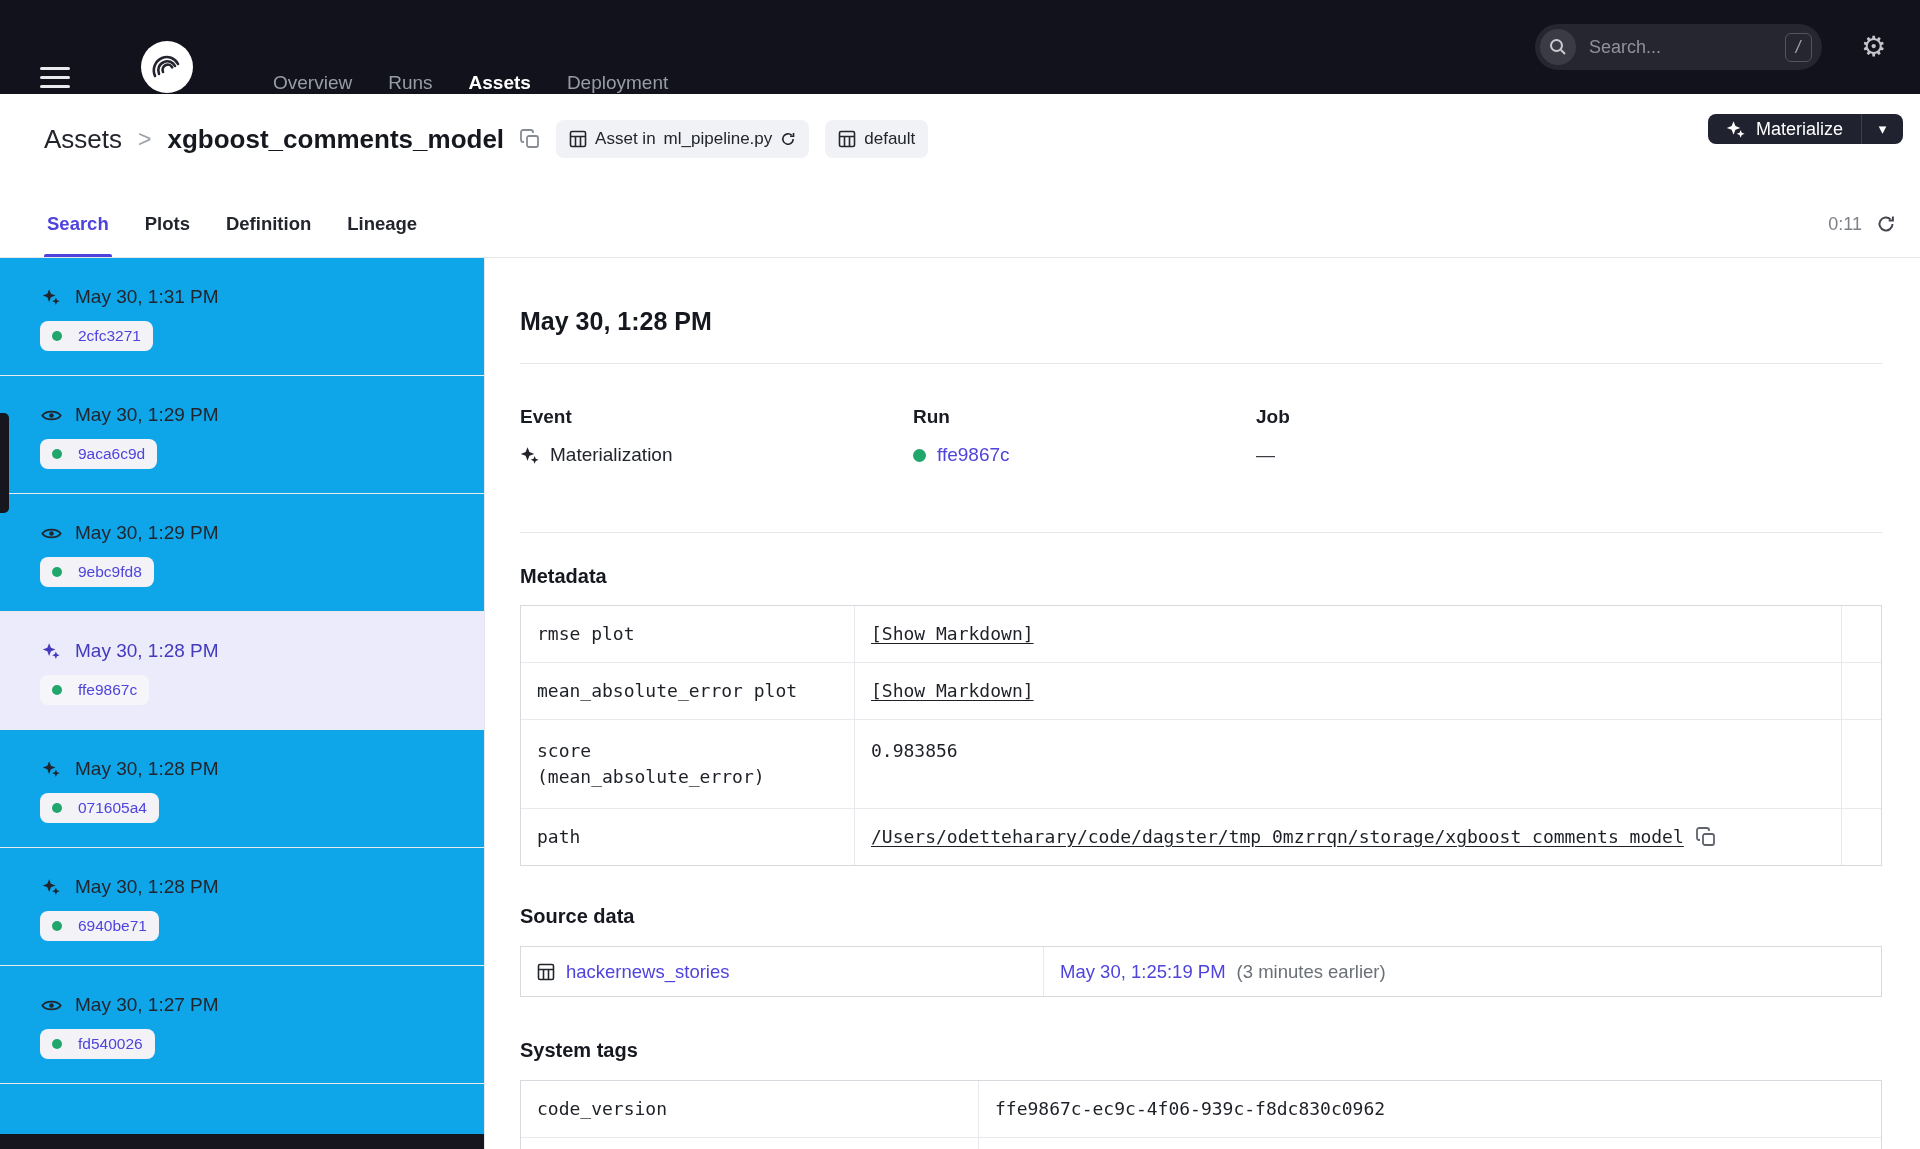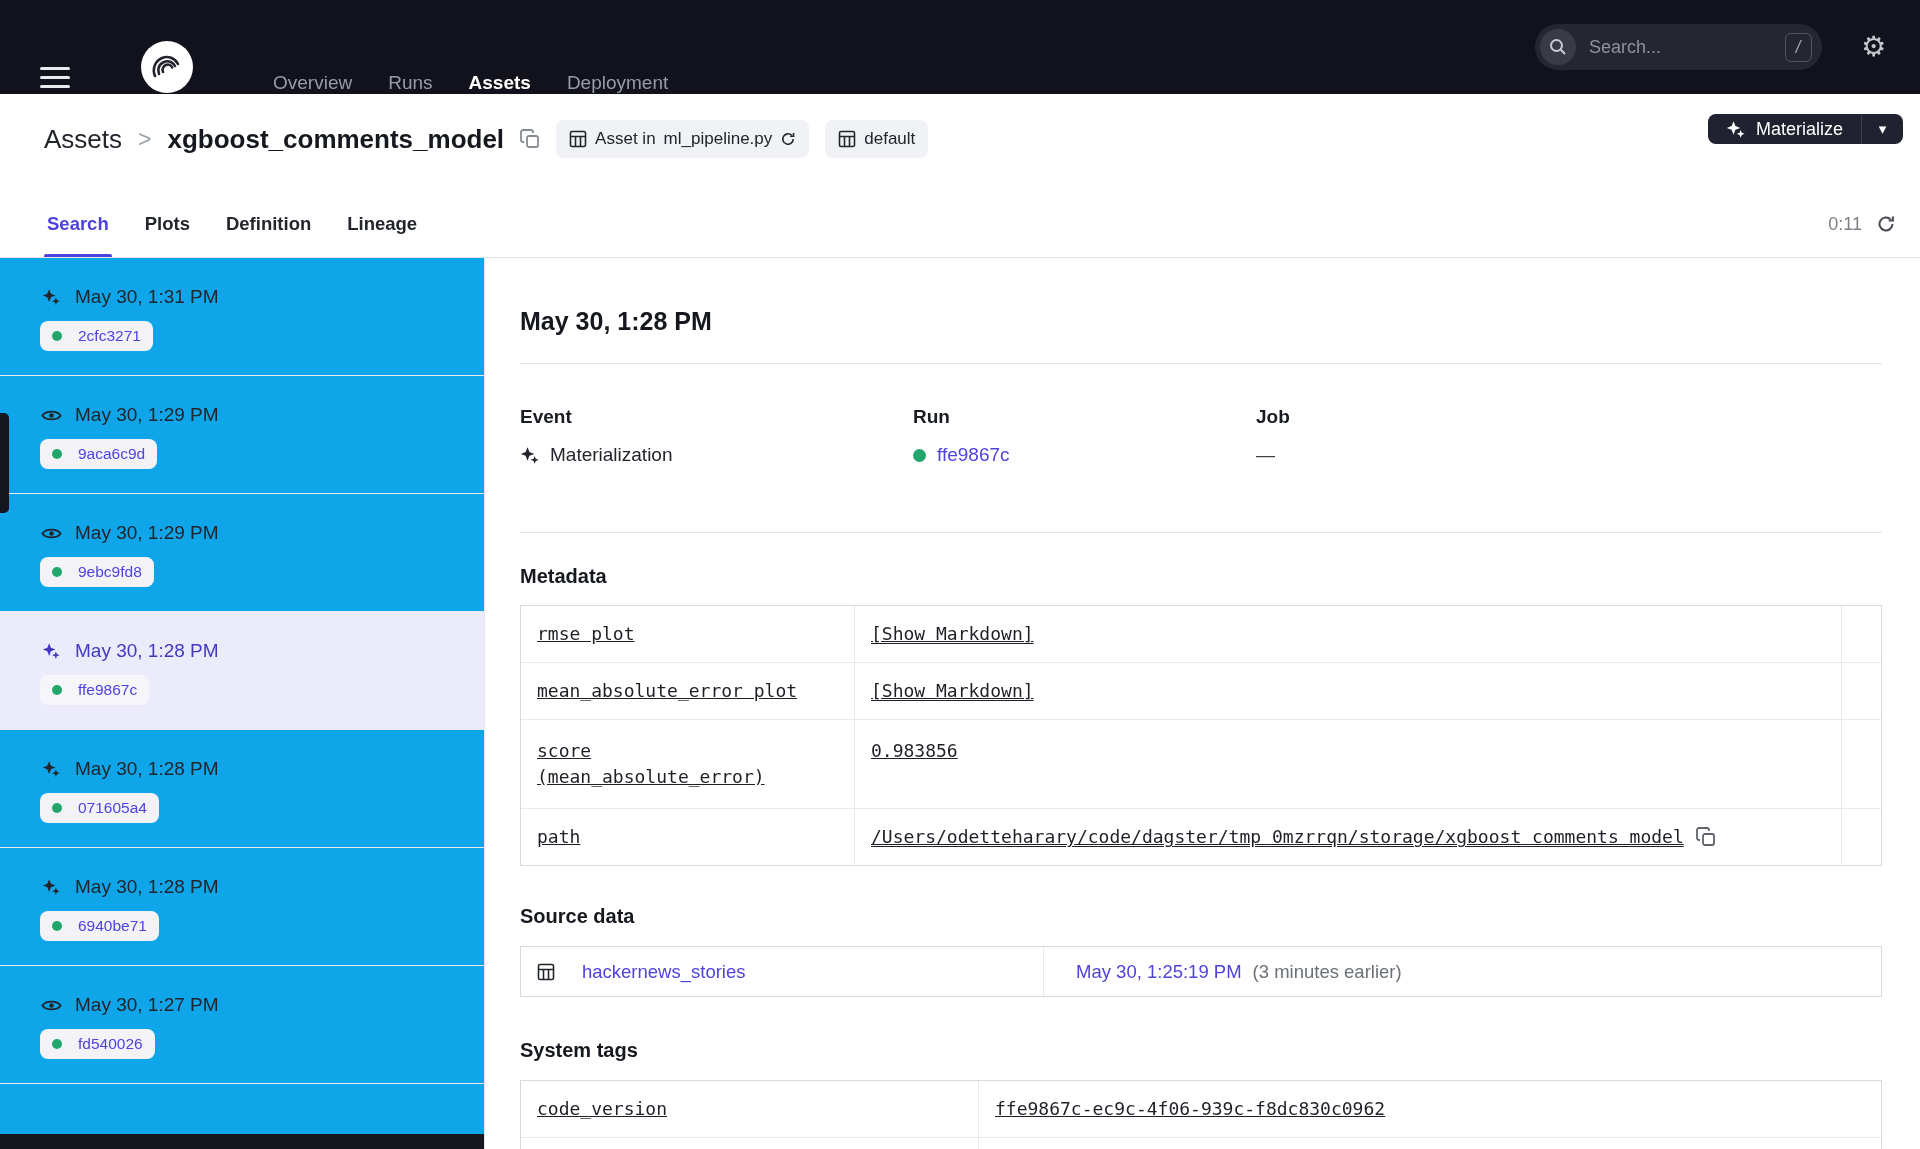--- a/index.html
+++ b/index.html
@@ -93,38 +93,38 @@
   .ecol-val{margin-top:13px;display:flex;align-items:center;gap:11px;font-size:19px;
             color:#23252D;height:26px;}
   .run-link{color:var(--accent);cursor:pointer;}
   .dot-lg{width:13px;height:13px;border-radius:50%;background:var(--success);flex:0 0 auto;}
   .job-dash{color:#3A3D44;}
   .sec{font-size:20px;font-weight:700;color:#16181F;margin:0;line-height:26px;}
   .m-meta{margin-top:30px;}
   .m-src{margin-top:37px;}
   .m-sys{margin-top:40px;}
 
-  .mono{font-family:"DejaVu Sans Mono","Liberation Mono",monospace;text-decoration:underline;}
+  .mono{font-family:"DejaVu Sans Mono","Liberation Mono",monospace;}
   .mtable{margin-top:16px;border:1px solid var(--table-border);display:grid;
           grid-template-columns:334px 1fr 39px;}
   .mcell{border-bottom:1px solid #E7E9ED;border-right:1px solid #E7E9ED;padding:15px 16px;
          font-size:18px;line-height:26px;color:#1E2027;display:flex;align-items:flex-start;}
   .mcell.tall{padding-top:18px;padding-bottom:18px;}
   .mcell.spacer{border-right:none;padding:0;}
   .mcell.lastrow{border-bottom:none;}
   .mkey{white-space:pre-line;}
   .mlink{text-decoration:underline;text-underline-offset:3px;color:#1E2027;cursor:pointer;}
   .pathcell{display:flex;align-items:center;gap:12px;}
   .copyicon{color:#5F636B;cursor:pointer;flex:0 0 auto;}
 
   .stable{margin-top:17px;border:1px solid var(--table-border);display:grid;
           grid-template-columns:523px 1fr;height:51px;}
   .scell{display:flex;align-items:center;padding:0 16px;font-size:18.5px;gap:11px;}
   .scell.first{border-right:1px solid #E7E9ED;}
-  .alink{color:var(--accent);cursor:pointer;margin-left:16px;}
+  .alink{color:var(--accent);cursor:pointer;}
   .srel{color:var(--muted);}
 
   .ttable{margin-top:17px;border:1px solid var(--table-border);display:grid;
           grid-template-columns:458px 1fr;}
   .tcell{border-bottom:1px solid #E7E9ED;padding:15px 16px;font-size:18px;line-height:26px;
          color:#1E2027;}
   .tcell.key{border-right:1px solid #E7E9ED;}
   .tcell.partial{height:20px;border-bottom:none;padding:0 16px;}
 </style>
 </head>

